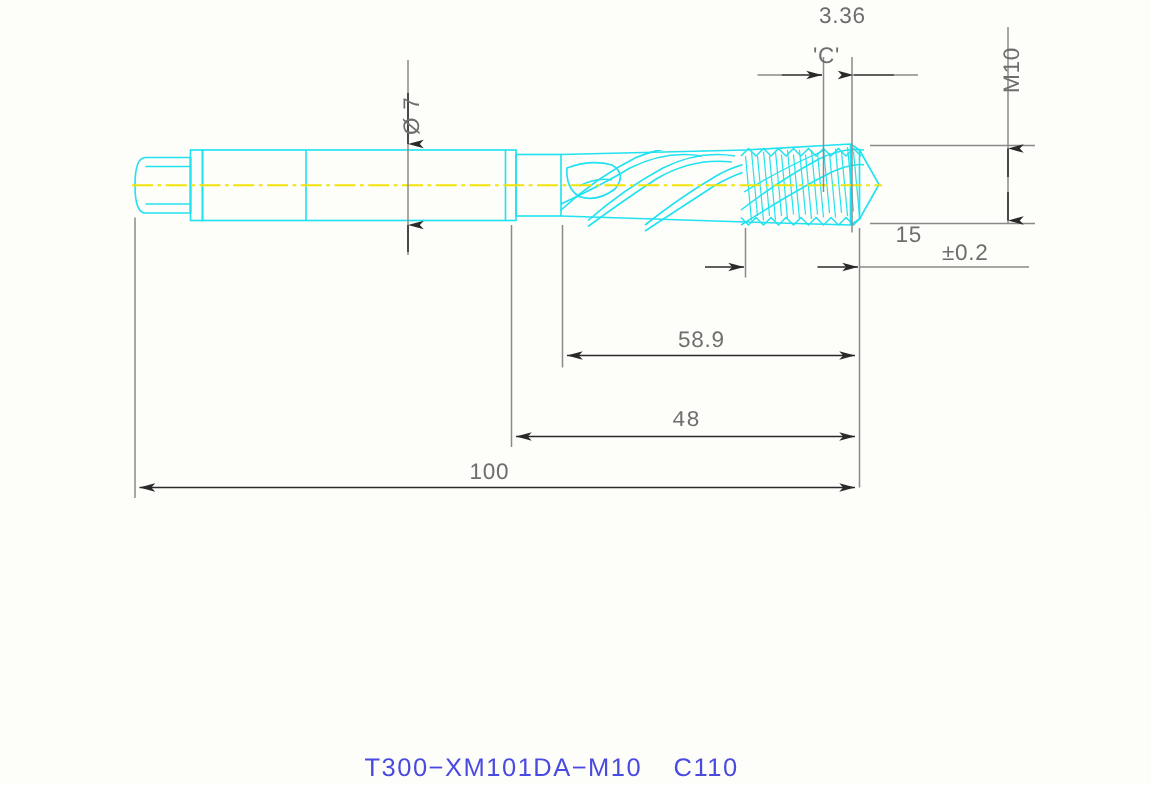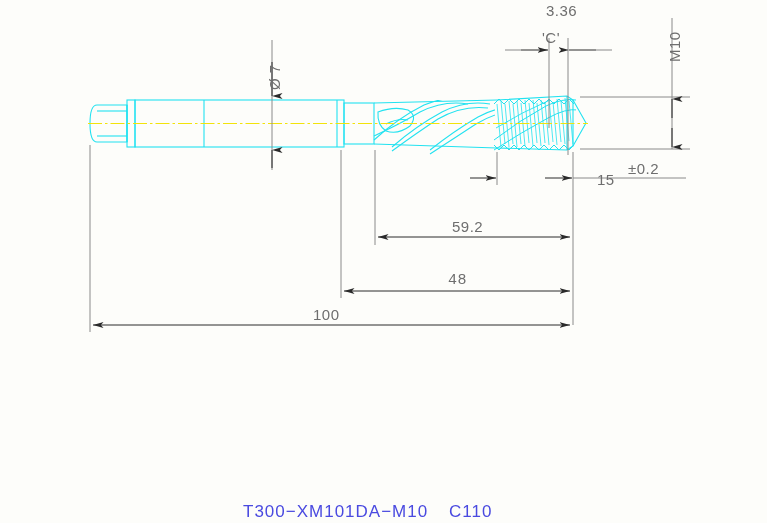--- a/index.html
+++ b/index.html
@@ -208,25 +208,25 @@
   </svg>
 
   <div class="dimtext rot" style="left:266px; top:90px; transform: rotate(-90deg);">Ø 7</div>
 
   <div class="dimtext" style="left:546px; top:2px;">3.36</div>
 
   <div class="dimtext" style="left:542px; top:29px;">'C'</div>
 
   <div class="dimtext rot" style="left:666px; top:62px; transform: rotate(-90deg);">M10</div>
 
-  <div class="dimtext" style="left:597px; top:171px;">15</div>
+  <div class="dimtext" style="left:597px; top:148px;">15</div>
 
   <div class="dimtext" style="left:628px; top:160px;">±0.2</div>
 
-  <div class="dimtext" style="left:452px; top:218px;">59.2</div>
+  <div class="dimtext" style="left:452px; top:218px;">58.9</div>
 
   <div class="dimtext" style="left:448px; top:272px;font-family:Liberation Mono, monospace;">48</div>
 
   <div class="dimtext" style="left:313px; top:306px;">100</div>
 
   <div class="titletext" style="left:243px; top:502px;">T300−XM101DA−M10</div>
 
   <div class="titletext" style="left:449px; top:502px;text-align:center;">C110</div>
 
 </div>

